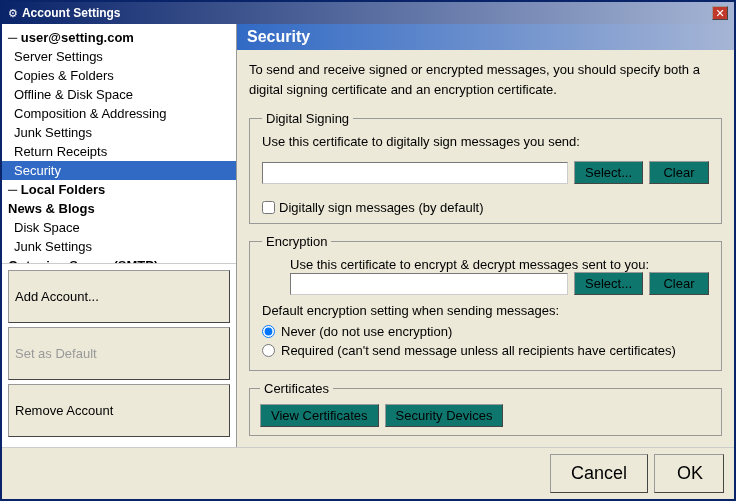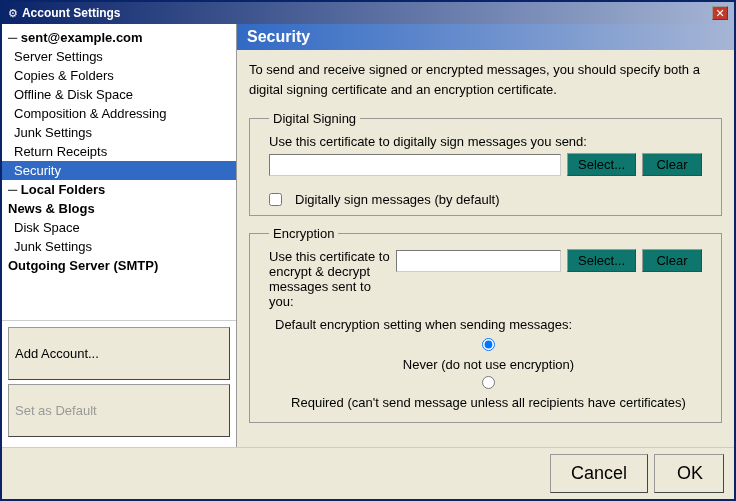--- a/index.html
+++ b/index.html
@@ -121,21 +121,21 @@
       margin-top: -10px;
     }
     .description {
       font-size: 13px;
       margin-bottom: 12px;
       line-height: 1.5;
     }
     .fieldset {
       border: 1px solid #999;
       margin-bottom: 10px;
-      padding: 8px 19px;
+      padding: 8px 12px;
     }
     .fieldset legend {
       font-size: 13px;
       padding: 0 4px;
       font-weight: normal;
     }
     .field-row {
       display: flex;
       align-items: center;
       gap: 6px;
@@ -159,36 +159,34 @@
       cursor: pointer;
       font-size: 13px;
       min-width: 60px;
     }
     .btn:disabled {
       color: #999;
     }
     .checkbox-row {
       display: flex;
       align-items: center;
-      gap: 13px;
+      gap: 4px;
       margin-top: 16px;
     }
     .checkbox-row input[type=checkbox] {
       margin: 0;
     }
     .radio-section {
       margin-top: 8px;
-      margin-left: 6px;
     }
     .radio-row {
       display: flex;
       align-items: center;
       gap: 6px;
       margin-bottom: 4px;
-      flex-direction: column;
     }
     .radio-row input[type=radio] {
       margin: 0;
     }
     .certs-fieldset {
       border: 1px solid #999;
       padding: 8px 10px;
     }
     .certs-fieldset legend {
       font-size: 13px;
@@ -226,21 +224,21 @@
       <span style="font-size:11px;">⚙</span>
       <span class="title-bar-text">Account Settings</span>
     </div>
     <div class="title-bar-icon">✕</div>
   </div>
 
   <div class="dialog-body">
     <div class="sidebar">
       <div class="sidebar-content">
         <div class="sidebar-item root">
-          <span>─ </span><span>sent@example.com</span>
+          <span>─ </span><span>user@setting.com</span>
         </div>
         <div class="sidebar-item child">
           <span>Server Settings</span>
         </div>
         <div class="sidebar-item child">
           <span>Copies &amp; Folders</span>
         </div>
         <div class="sidebar-item child">
           <span>Offline &amp; Disk Space</span>
         </div>
@@ -268,66 +266,74 @@
         <div class="sidebar-item child">
           <span>Junk Settings</span>
         </div>
         <div class="sidebar-item root">
           <span>Outgoing Server (SMTP)</span>
         </div>
       </div>
       <div class="sidebar-buttons">
         <button class="sidebar-btn">Add Account...</button>
         <button class="sidebar-btn" disabled="">Set as Default</button>
+        <button class="sidebar-btn">Remove Account</button>
       </div>
     </div>
 
     <div class="main-content">
       <div class="main-title">Security</div>
       <p class="description">To send and receive signed or encrypted messages, you should specify both a digital signing certificate and an encryption certificate.</p>
 
       <fieldset class="fieldset">
         <legend>Digital Signing</legend>
-        <div class="field-row" style="flex-direction:column; align-items:flex-start; gap:4px;">
+        <div class="field-row" style="flex-direction:column; align-items:flex-start; gap:12px;">
           <label>Use this certificate to digitally sign messages you send:</label>
           <div class="field-row" style="width:100%; margin:0;">
             <input type="text" class="cert-input" readonly="" style="">
             <button class="btn">Select...</button>
             <button class="btn">Clear</button>
           </div>
         </div>
         <div class="checkbox-row">
           <input type="checkbox" id="sign-default" style="">
           <label for="sign-default">Digitally sign messages (by default)</label>
         </div>
       </fieldset>
 
       <fieldset class="fieldset">
         <legend>Encryption</legend>
-        <div class="field-row" style="flex-direction:row; align-items:flex-start; gap:0;">
+        <div class="field-row" style="flex-direction:column; align-items:flex-start; gap:0;margin-left:28px;">
           <label>Use this certificate to encrypt &amp; decrypt messages sent to you:</label>
           <div class="field-row" style="width:100%; margin:0;">
             <input type="text" class="cert-input" readonly="" style="">
             <button class="btn">Select...</button>
             <button class="btn">Clear</button>
           </div>
         </div>
         <div class="radio-section">
           <label>Default encryption setting when sending messages:</label>
           <div class="radio-row" style="margin-top:6px;">
             <input type="radio" name="encryption-default" id="enc-never" checked="" style="">
             <label for="enc-never">Never (do not use encryption)</label>
           </div>
           <div class="radio-row">
             <input type="radio" name="encryption-default" id="enc-required" style="">
             <label for="enc-required">Required (can't send message unless all recipients have certificates)</label>
           </div>
         </div>
       </fieldset>
 
+      <fieldset class="certs-fieldset">
+        <legend>Certificates</legend>
+        <div class="certs-buttons">
+          <button class="btn">View Certificates</button>
+          <button class="btn">Security Devices</button>
+        </div>
+      </fieldset>
     </div>
   </div>
 
   <div class="dialog-footer">
     <button class="footer-btn">Cancel</button>
     <button class="footer-btn">OK</button>
   </div>
 </div>
 
 </body></html>

